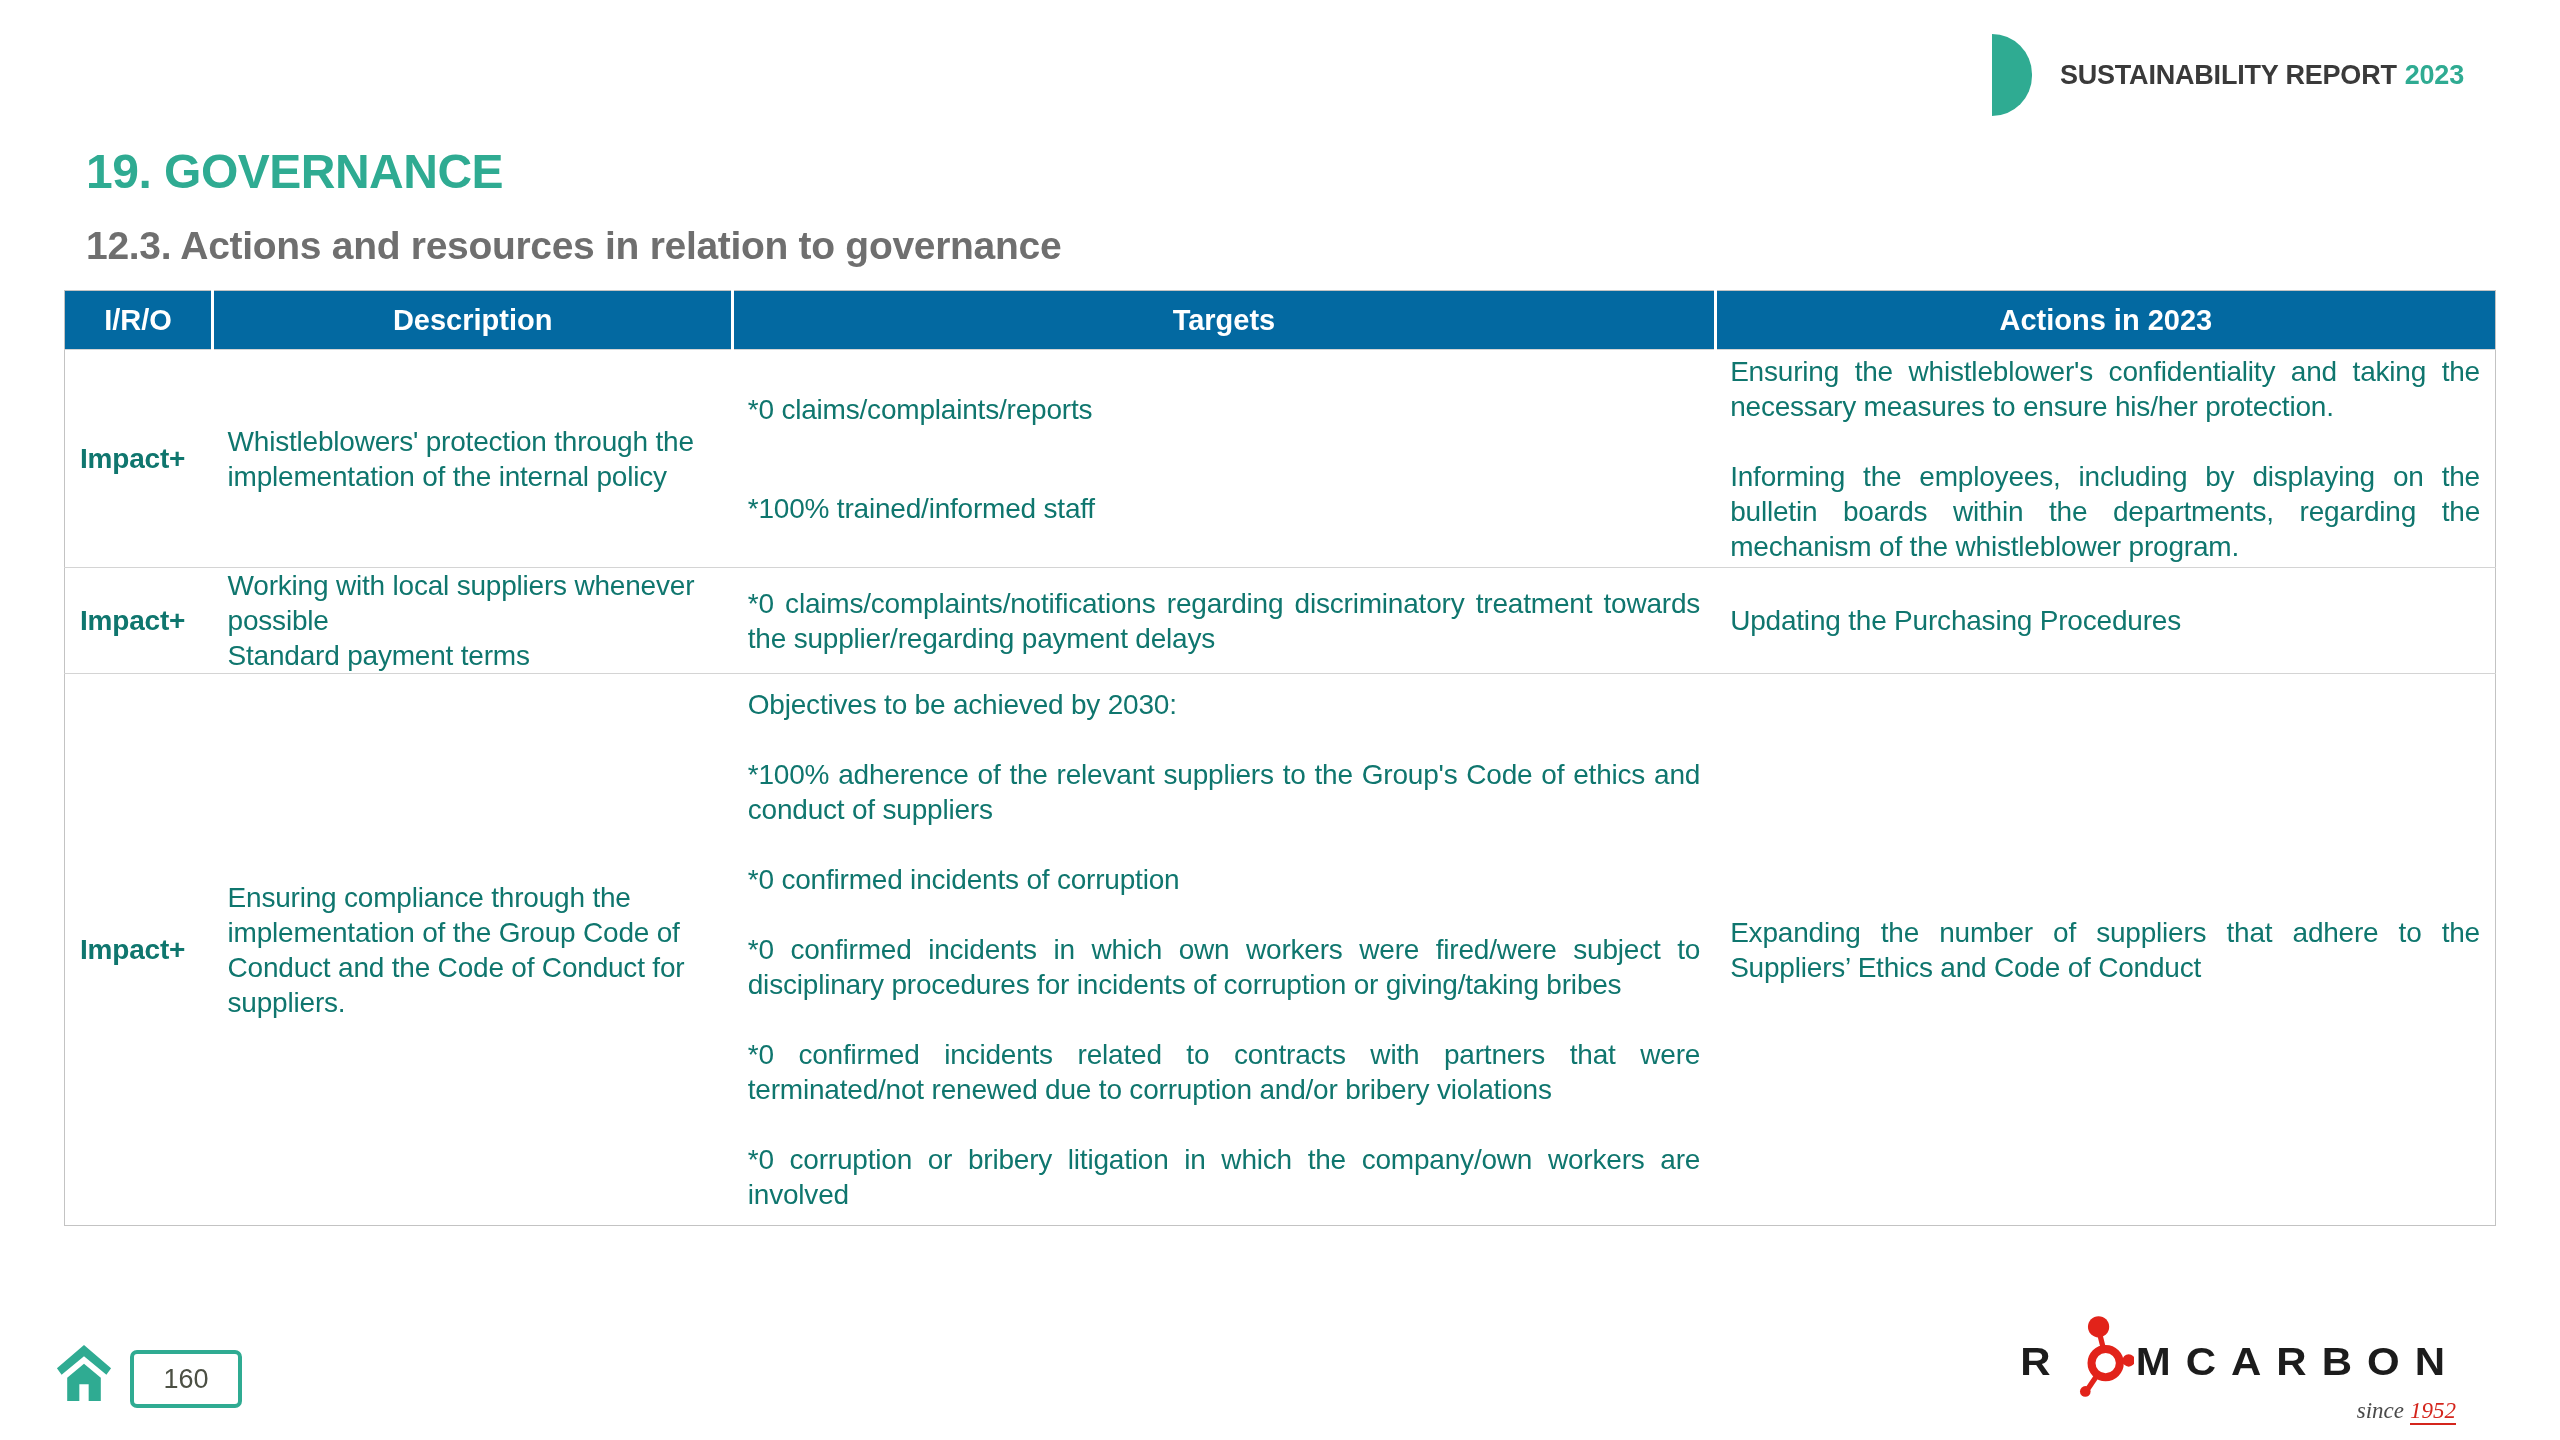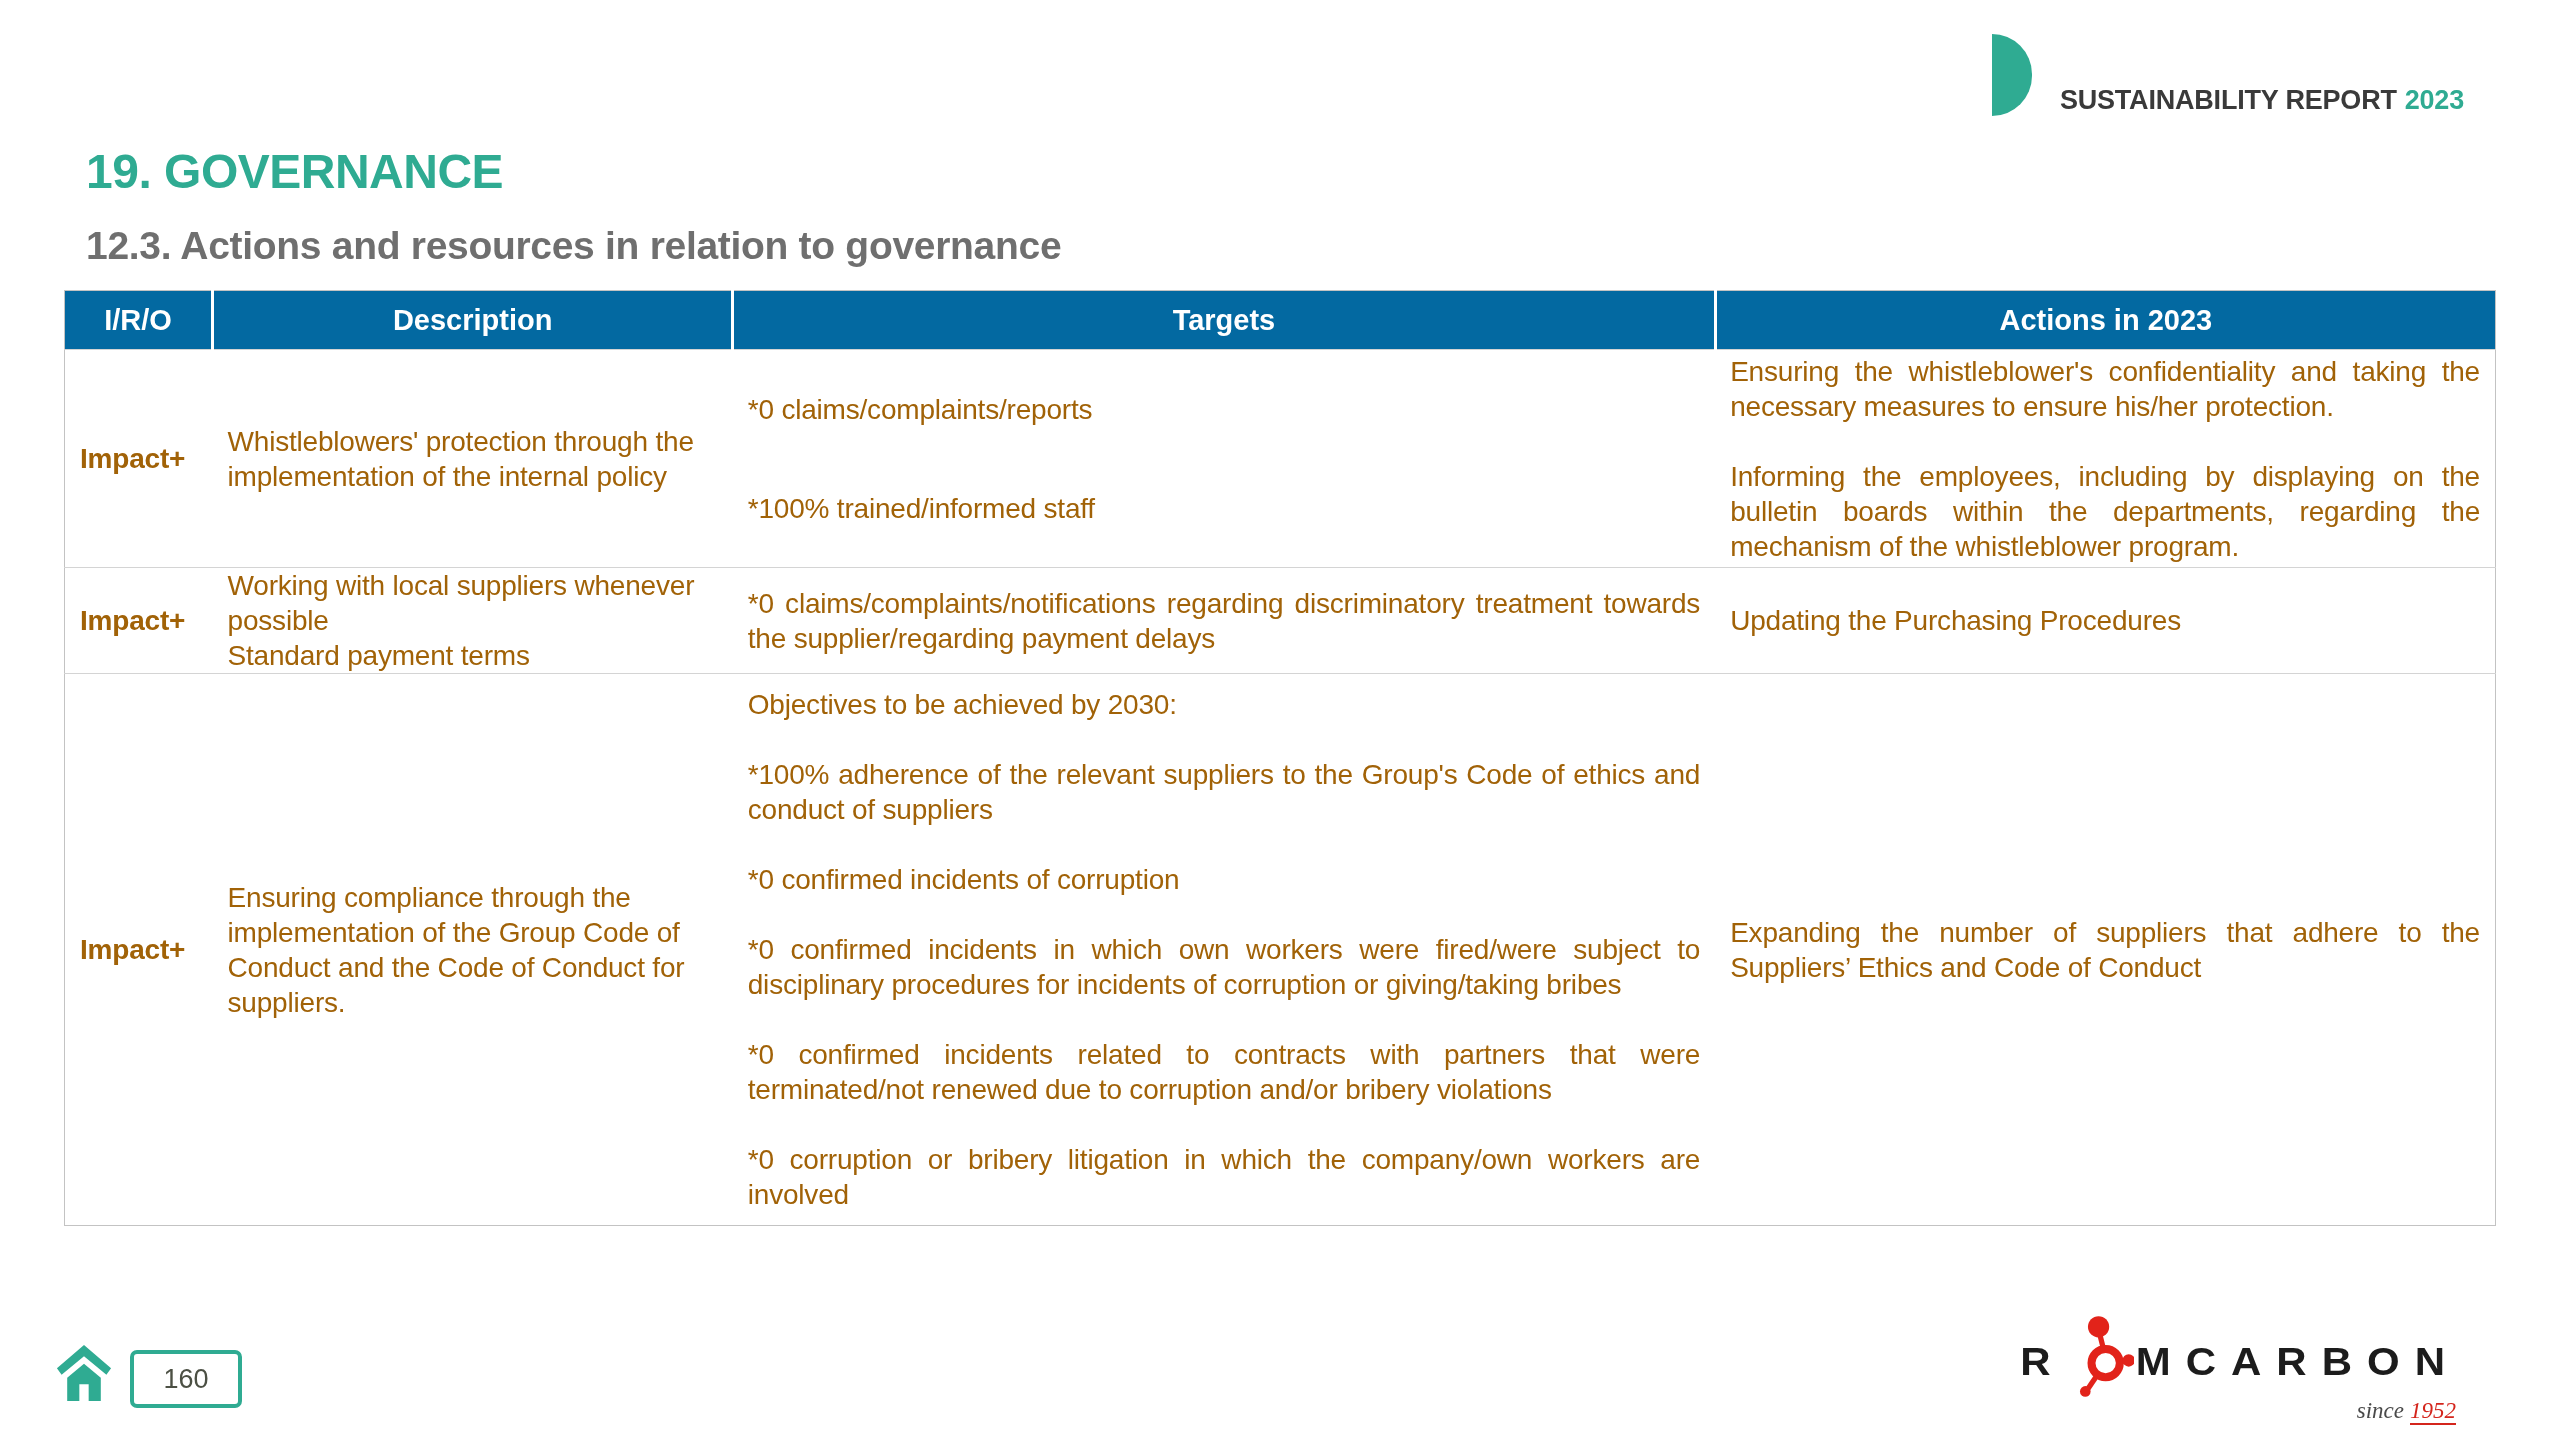--- a/index.html
+++ b/index.html
@@ -4,42 +4,42 @@
 <style>
   html,body{margin:0;padding:0;background:#ffffff;}
   body{
     width:2560px;height:1440px;position:relative;overflow:hidden;
     font-family:"Liberation Sans","DejaVu Sans",sans-serif;
     -webkit-font-smoothing:antialiased;
   }
   .page{position:absolute;inset:0;background:#fff;}
 
   
-  .report-badge{position:absolute;top:34px;right:96px;display:flex;align-items:flex-end;gap:28px;}
+  .report-badge{position:absolute;top:34px;right:96px;display:flex;align-items:center;gap:28px;}
   .badge-mark{width:40px;height:82px;background:#2FAB92;border-radius:0 41px 41px 0;}
   .badge-text{font-size:27px;font-weight:bold;color:#3a3a3a;letter-spacing:-0.2px;white-space:nowrap;}
   .badge-text .year{color:#2FAB92;margin-left:8px;}
 
   
   .title{position:absolute;left:86px;top:144px;font-size:48px;font-weight:bold;color:#2FAB92;letter-spacing:-0.5px;}
   .subtitle{position:absolute;left:86px;top:224px;font-size:39px;font-weight:bold;color:#6f6f6f;letter-spacing:-0.3px;}
 
   
   table.gov{
     position:absolute;left:64px;top:290px;width:2432px;
     border-collapse:collapse;table-layout:fixed;
     border:1px solid #c3c3c3;
   }
   table.gov th{
     background:#0369a1;color:#ffffff;font-size:29px;font-weight:bold;
     text-align:center;vertical-align:middle;height:58px;padding:0;
   }
   table.gov th + th{border-left:3px solid #ffffff;}
   table.gov td{
-    font-size:28px;color:#a16207;line-height:35px;letter-spacing:-0.2px;
+    font-size:28px;color:#0f766e;line-height:35px;letter-spacing:-0.2px;
     vertical-align:middle;padding:0 15px;
   }
   table.gov tbody tr{border-top:1px solid #d4d4d4;}
   tr.r1{height:218px;} tr.r2{height:100px;} tr.r3{height:552px;}
   td.iro{font-weight:bold;color:#454545;padding-left:17px;}
   td.desc{padding:0 16px;}
   td p{margin:0;}
   .mb1{margin-bottom:35px;}
   .mb2{margin-bottom:64px;}
   .just{text-align:justify;}

